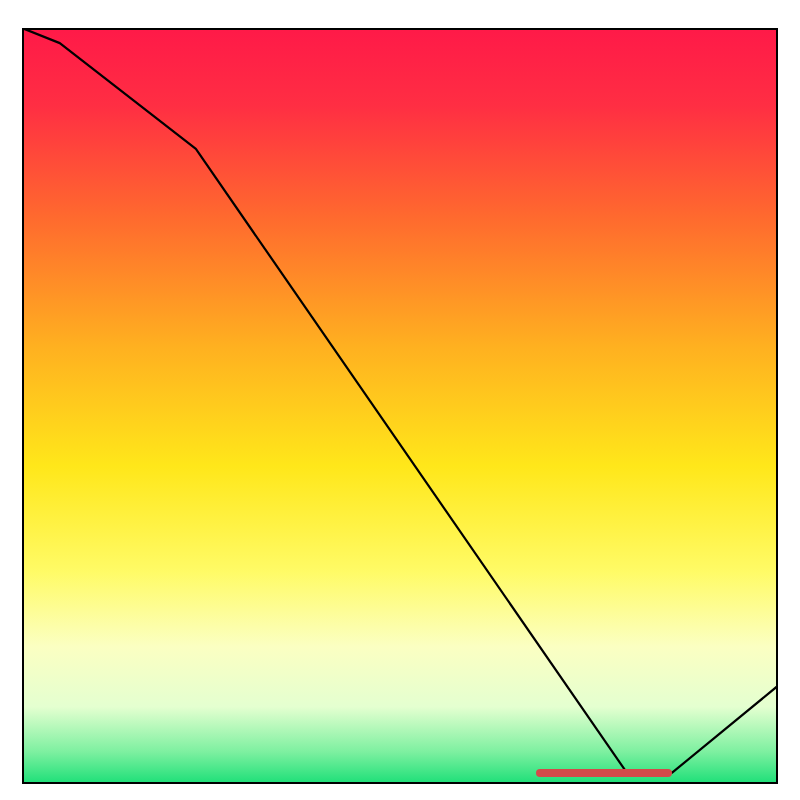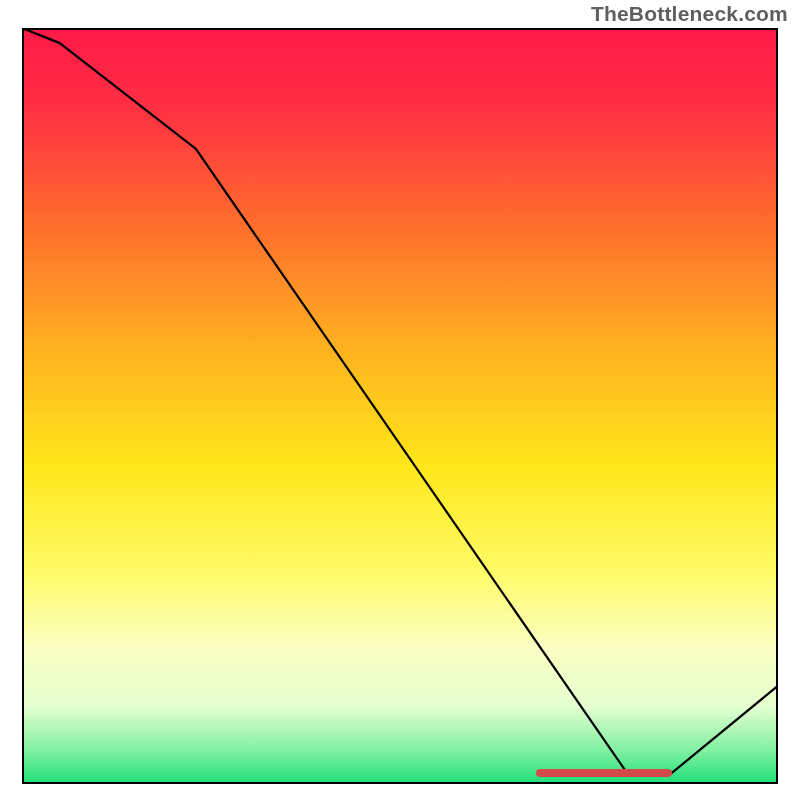--- a/index.html
+++ b/index.html
@@ -52,21 +52,20 @@
     position: absolute;
     z-index: 3;
     height: 8px;
     border-radius: 4px;
   }
 </style>
 </head>
 <body>
 <div class="wrap">
 
-  <div class="watermark">TheBottleneck.com</div>
 
   <div class="plot-outer">
 
     <svg class="gradient" viewBox="0 0 100 100" preserveAspectRatio="none">
       <defs>
         <linearGradient id="bg-grad" x1="0" y1="0" x2="0" y2="1">
             <stop offset="0%" stop-color="#ff1a48"></stop>
             <stop offset="10%" stop-color="#ff2e43"></stop>
             <stop offset="25%" stop-color="#ff6a2e"></stop>
             <stop offset="42%" stop-color="#ffb020"></stop>

